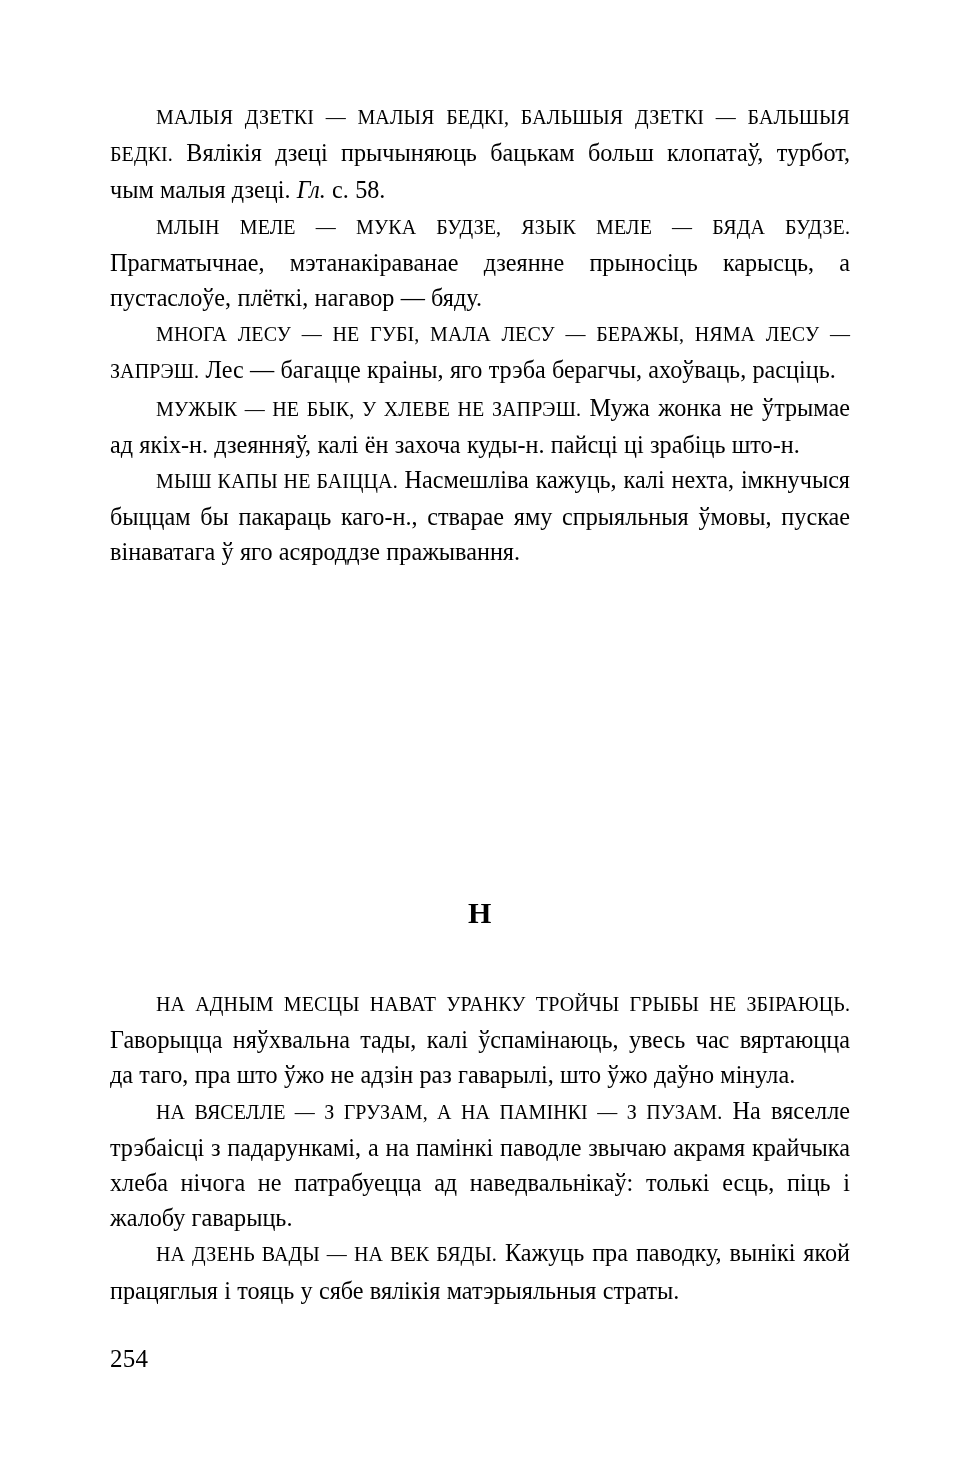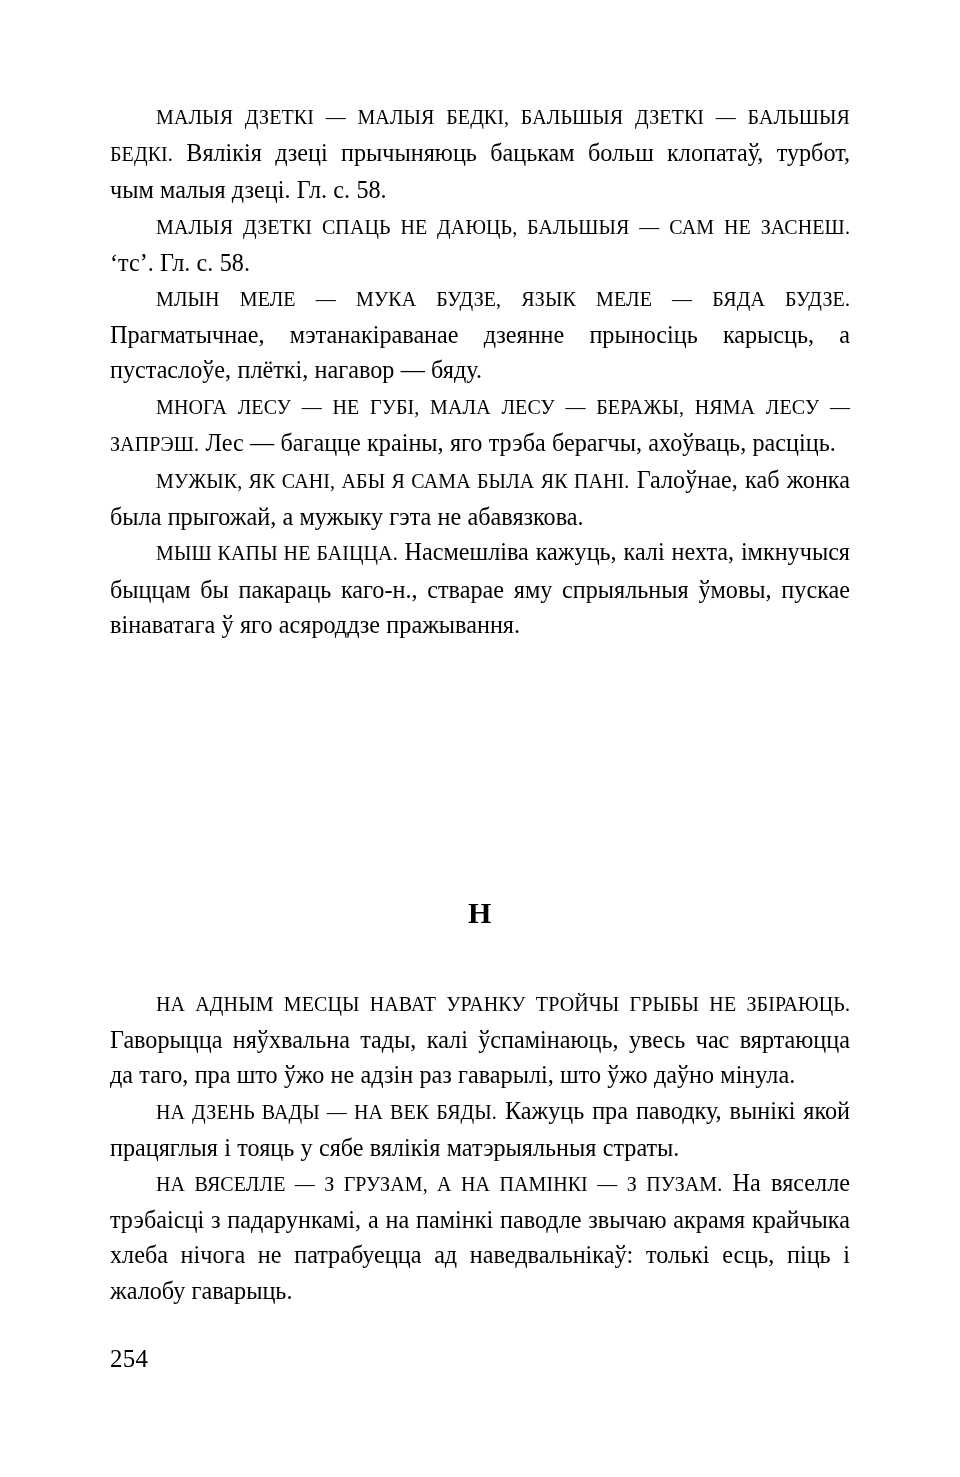--- a/index.html
+++ b/index.html
@@ -41,20 +41,21 @@
     word-spacing: 0.01em;
   }
 
   
   .hw {
     font-size: 20px;
     letter-spacing: 0.1px;
   }
 
   .it {
+    font-style: italic;
   }
 
   .section-letter {
     position: absolute;
     left: 0;
     width: 960px;
     top: 895px;
     margin: 0;
     text-align: center;
     font-size: 30px;
@@ -83,58 +84,55 @@
 <body>
 
 <div class="page">
 
   <div class="text-column">
 
     <p class="entry">
       <span class="hw">МАЛЫЯ ДЗЕТКІ — МАЛЫЯ БЕДКІ, БАЛЬШЫЯ ДЗЕТКІ — БАЛЬШЫЯ БЕДКІ.</span><span> Вялікія дзеці прычыняюць бацькам больш клопатаў, турбот, чым малыя дзеці. </span><span class="it">Гл.</span><span> с. 58.</span>
     </p>
 
-    <p class="entry">
-      <span class="hw">МАЛЫЯ ДЗЕТКІ СПАЦЬ НЕ ДАЮЦЬ, БАЛЬШЫЯ — САМ НЕ ЗАСНЕШ.</span><span> ‘тс’. </span><span class="it">Гл.</span><span> с. 58.</span>
-    </p>
 
 
 
     <p class="entry">
       <span class="hw">МЛЫН МЕЛЕ — МУКА БУДЗЕ, ЯЗЫК МЕЛЕ — БЯДА БУДЗЕ.</span><span> Прагматычнае, мэтанакіраванае дзеянне прыносіць карысць, а пустаслоўе, плёткі, нагавор — бяду.</span>
     </p>
 
     <p class="entry">
       <span class="hw">МНОГА ЛЕСУ — НЕ ГУБІ, МАЛА ЛЕСУ — БЕРАЖЫ, НЯМА ЛЕСУ — ЗАПРЭШ.</span><span> Лес — багацце краіны, яго трэба берагчы, ахоўваць, расціць.</span>
     </p>
 
+    <p class="entry">
+      <span class="hw">МУЖЫК — НЕ БЫК, У ХЛЕВЕ НЕ ЗАПРЭШ.</span><span> Мужа жонка не ўтрымае ад якіх-н. дзеянняў, калі ён захоча куды-н. пайсці ці зрабіць што-н.</span>
+    </p>
 
-    <p class="entry">
-      <span class="hw">МУЖЫК, ЯК САНІ, АБЫ Я САМА БЫЛА ЯК ПАНІ.</span><span> Галоўнае, каб жонка была прыгожай, а мужыку гэта не абавязкова.</span>
-    </p>
 
     <p class="entry">
       <span class="hw">МЫШ КАПЫ НЕ БАІЦЦА.</span><span> Насмешліва кажуць, калі нехта, імкнучыся быццам бы пакараць каго-н., стварае яму спрыяльныя ўмовы, пускае вінаватага ў яго асяроддзе пражывання.</span>
     </p>
 
   </div>
 
   <p class="section-letter">Н</p>
 
   <div class="block-after-letter">
 
     <p class="entry">
       <span class="hw">НА АДНЫМ МЕСЦЫ НАВАТ УРАНКУ ТРОЙЧЫ ГРЫБЫ НЕ ЗБІРАЮЦЬ.</span><span> Гаворыцца няўхвальна тады, калі ўспамінаюць, увесь час вяртаюцца да таго, пра што ўжо не адзін раз гаварылі, што ўжо даўно мінула.</span>
     </p>
 
     <p class="entry">
-      <span class="hw">НА ДЗЕНЬ ВАДЫ — НА ВЕК БЯДЫ.</span><span> Кажуць пра паводку, вынікі якой працяглыя і тояць у сябе вялікія матэрыяльныя страты.</span>
+      <span class="hw">НА ВЯСЕЛЛЕ — З ГРУЗАМ, А НА ПАМІНКІ — З ПУЗАМ.</span><span> На вяселле трэбаісці з падарункамі, а на памінкі паводле звычаю акрамя крайчыка хлеба нічога не патрабуецца ад наведвальнікаў: толькі есць, піць і жалобу гаварыць.</span>
     </p>
 
     <p class="entry">
-      <span class="hw">НА ВЯСЕЛЛЕ — З ГРУЗАМ, А НА ПАМІНКІ — З ПУЗАМ.</span><span> На вяселле трэбаісці з падарункамі, а на памінкі паводле звычаю акрамя крайчыка хлеба нічога не патрабуецца ад наведвальнікаў: толькі есць, піць і жалобу гаварыць.</span>
+      <span class="hw">НА ДЗЕНЬ ВАДЫ — НА ВЕК БЯДЫ.</span><span> Кажуць пра паводку, вынікі якой працяглыя і тояць у сябе вялікія матэрыяльныя страты.</span>
     </p>
 
   </div>
 
   <div class="folio">254</div>
 
 </div>
 
 </body></html>

